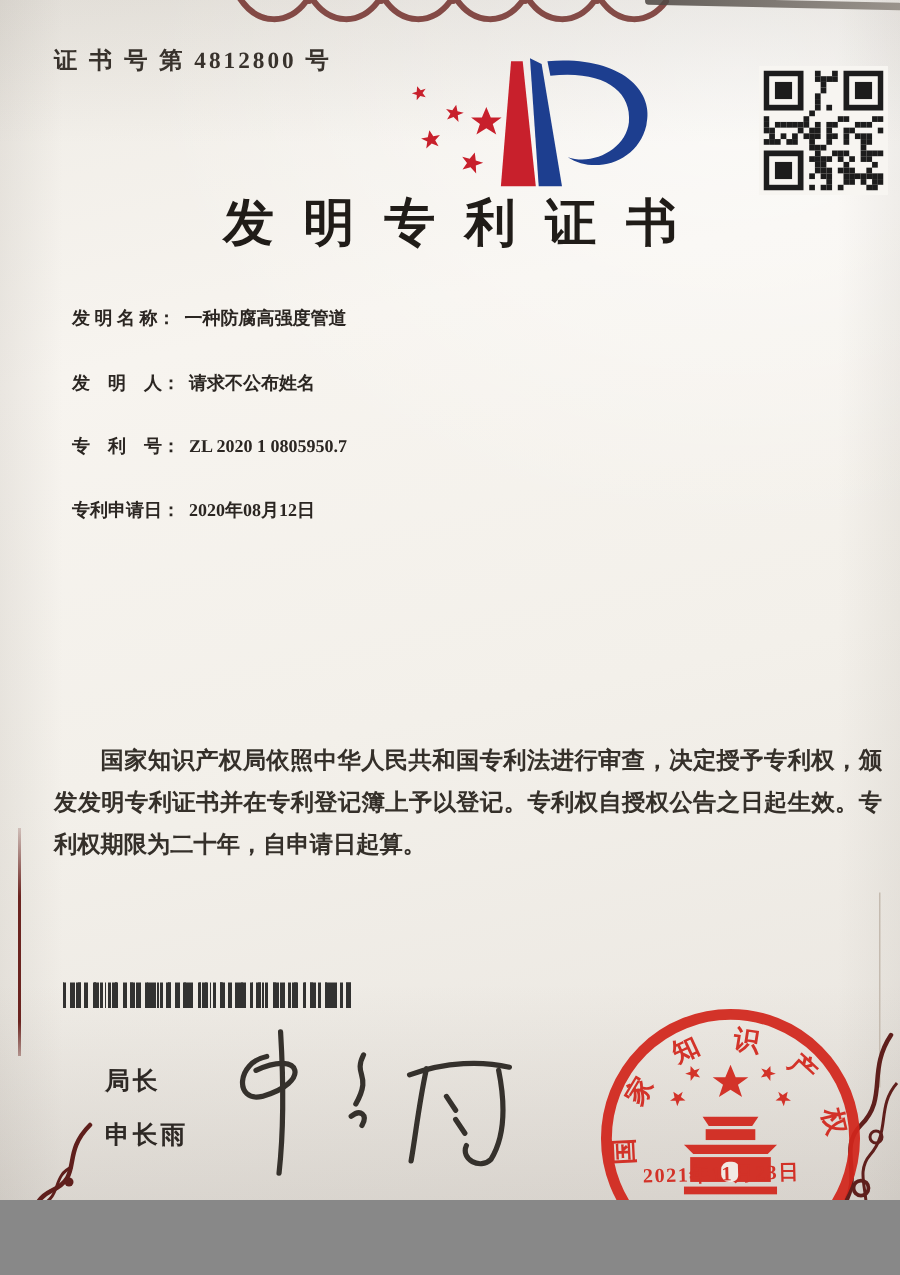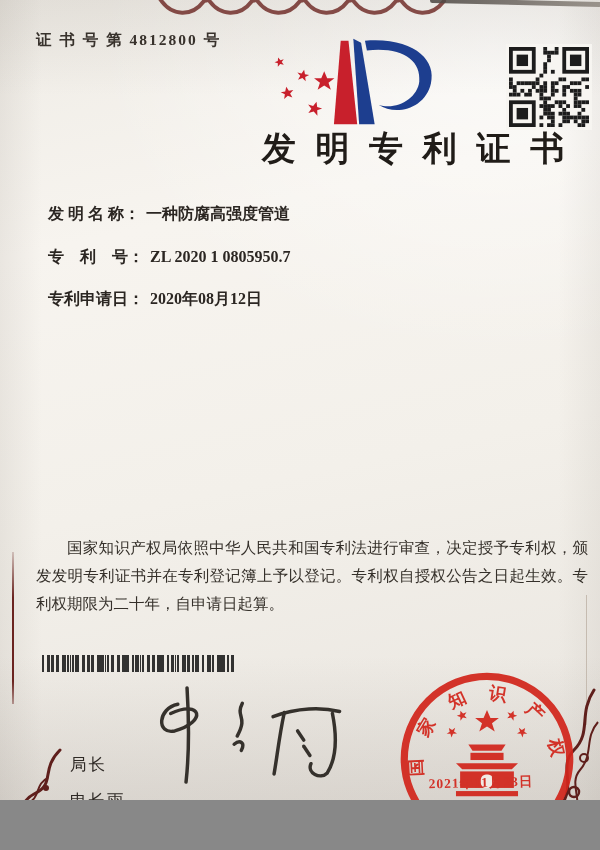--- a/index.html
+++ b/index.html
@@ -12,36 +12,36 @@
     color:#2e2925;
   }
   .shade{position:absolute;inset:0;pointer-events:none;
     background:
       linear-gradient(180deg,rgba(115,105,95,.10),rgba(0,0,0,0) 12%,rgba(0,0,0,0) 82%,rgba(110,100,92,.14)),
       linear-gradient(90deg,rgba(115,105,95,.10),rgba(0,0,0,0) 7%,rgba(0,0,0,0) 93%,rgba(115,105,95,.08));
   }
   .cert-no{position:absolute;left:36px;top:30px;font-size:15.5px;letter-spacing:2px;font-weight:600;color:#38322c;}
   .logo{position:absolute;left:250px;top:33px;width:195px;height:97px;}
   .qr{position:absolute;left:506px;top:44px;width:86px;height:86px;background:#f7f5f1;padding:3px;box-sizing:border-box;}
-  .title{position:absolute;left:0;right:16px;top:126px;text-align:right;font-size:34px;font-weight:700;
+  .title{position:absolute;left:0;right:0;top:126px;text-align:center;font-size:34px;font-weight:700;
          letter-spacing:.58em;text-indent:.58em;color:#201c18;}
   .fields{position:absolute;left:48px;right:22px;top:204px;}
-  .row{position:relative;height:42.5px;font-size:16px;font-weight:600;white-space:nowrap;}
+  .row{position:relative;height:42.5px;font-size:12px;font-weight:600;white-space:nowrap;}
   .flabel{color:#2b2622;}
   .fvalue{margin-left:6px;color:#2b2622;}
   .pair2{position:absolute;left:262px;top:0;}
   .paras{position:absolute;left:36px;right:12px;top:494px;font-size:15.5px;line-height:1.82;
-         text-align:justify;color:#35302a;font-weight:400;margin-top:40px;}
+         text-align:justify;color:#35302a;font-weight:700;}
   .paras p{margin:0;text-indent:2em;}
   .barcode{position:absolute;left:42px;top:655px;width:194px;height:17px;opacity:.88;
     background-image:
       repeating-linear-gradient(90deg,#191919 0 2px,transparent 2px 5px),
       repeating-linear-gradient(90deg,#191919 0 1px,transparent 1px 7px),
       repeating-linear-gradient(90deg,transparent 0 9px,#191919 9px 12px);}
-  .signer{position:absolute;left:70px;top:710px;font-size:16.5px;font-weight:400;color:#2e2925;margin-top:44px;}
+  .signer{position:absolute;left:70px;top:710px;font-size:16.5px;font-weight:700;color:#2e2925;}
   .signer div{margin-bottom:14px;letter-spacing:2px;}
   .signature{position:absolute;left:142px;top:680px;width:215px;height:108px;}
   .seal{position:absolute;left:396px;top:668px;width:182px;height:182px;opacity:.93;}
   .seal svg{position:absolute;inset:0;}
   .seal-date{position:absolute;left:0;right:12px;top:106px;text-align:center;font-size:13.5px;
     font-weight:700;color:#d2261c;letter-spacing:1px;transform:rotate(-1.5deg);white-space:nowrap;}
   .footer{position:absolute;left:150px;top:817px;width:220px;text-align:center;font-size:13.5px;
     letter-spacing:3px;color:#3a352e;font-weight:700;}
   .orn-top{position:absolute;left:158px;top:-3px;width:292px;height:24px;opacity:.8;}
   .edge-line-tr{position:absolute;left:430px;top:0px;width:172px;height:5px;border-radius:3px;
@@ -239,20 +239,23 @@
     </svg>
   </div>
 
   <div class="title">发明专利证书</div>
 
   <div class="fields">
     <div class="row">
       <span class="flabel">发 明 名 称：</span><span class="fvalue">一种防腐高强度管道</span>
     </div>
     <div class="row">
+      <span class="flabel">发　明　人：</span><span class="fvalue">请求不公布姓名</span>
+    </div>
+    <div class="row">
       <span class="flabel">专　利　号：</span><span class="fvalue">ZL 2020 1 0805950.7</span>
     </div>
     <div class="row">
       <span class="flabel">专利申请日：</span><span class="fvalue">2020年08月12日</span>
     </div>
   </div>
 
   <div class="paras">
     <p>国家知识产权局依照中华人民共和国专利法进行审查，决定授予专利权，颁发发明专利证书并在专利登记簿上予以登记。专利权自授权公告之日起生效。专利权期限为二十年，自申请日起算。</p>
   </div>

